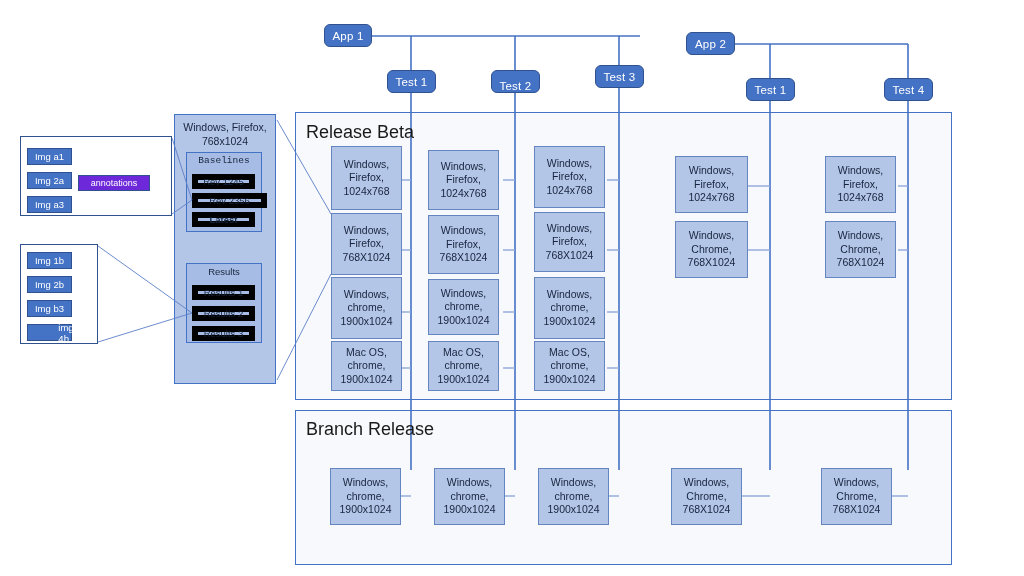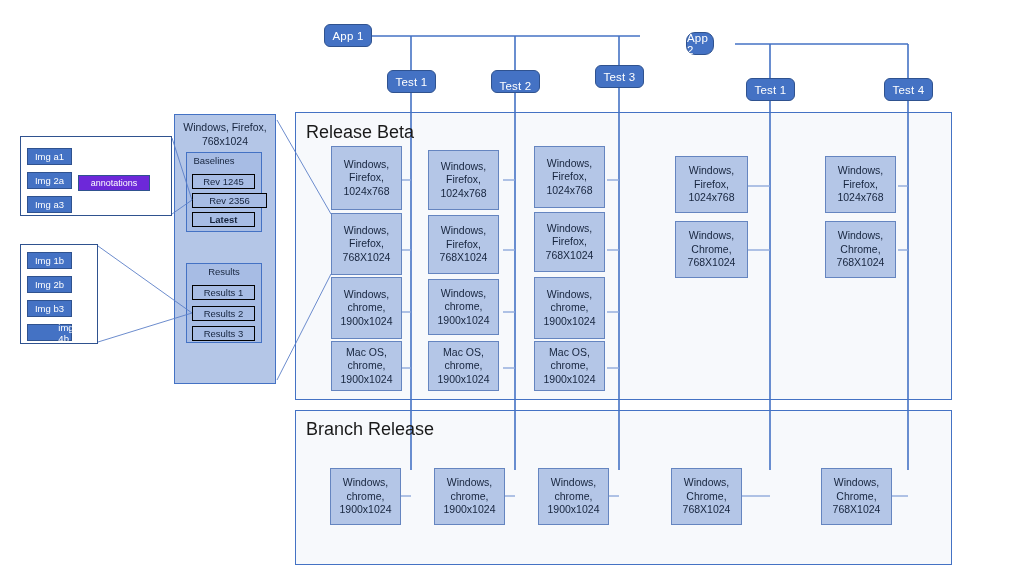--- a/index.html
+++ b/index.html
@@ -57,21 +57,21 @@
     position:absolute;text-align:center;font-size:10.5px;color:#16243d;
     line-height:14px;z-index:5;
   }
   .group{
     background:#A7BCE4;border:1px solid #4472C4;z-index:4;
   }
   .group-label{
     position:absolute;text-align:center;font-size:9.5px;color:#16243d;z-index:5;
   }
   .item{
-    background:#A7BCE4;border:1px solid #000000;color:#16243d;
+    background:#A7BCE4;border:6px solid #000000;color:#16243d;
     font-size:9.5px;display:flex;align-items:center;justify-content:center;z-index:5;
   }
   .item.bold{font-weight:bold;}
 
   
   svg.wires{position:absolute;left:0;top:0;width:1024px;height:576px;z-index:2;
             pointer-events:none;}
   svg.wires-top{z-index:7;}
 </style>
 </head>
@@ -119,21 +119,21 @@
       <path d="M505,496 H515"></path>
       <path d="M609,496 H619"></path>
       <path d="M742,496 H770"></path>
       <path d="M892,496 H908"></path>
     </g>
   </svg>
 
   <div class="abs pill" style="left:324px;top:24px;width:48px;height:23px;border-radius:6px;">
     <span>App 1</span>
   </div>
-  <div class="abs pill" style="left:686px;top:32px;width:28px;height:23px;border-radius:9px;">
+  <div class="abs pill" style="left:686px;top:32px;width:49px;height:23px;">
     <span>App 2</span>
   </div>
 
   <div class="abs pill" style="left:387px;top:70px;width:49px;height:23px;">
     <span>Test 1</span>
   </div>
   <div class="abs pill" style="left:491px;top:70px;width:49px;height:23px;align-items:flex-end;">
     <span>Test 2</span>
   </div>
   <div class="abs pill" style="left:595px;top:65px;width:49px;height:23px;">
@@ -221,21 +221,21 @@
     <span>Windows, Chrome, 768X1024</span>
     </div>
 
   <div class="abs repo" style="left:174px;top:114px;width:102px;height:270px;"></div>
   <div class="repo-title" style="left:174px;top:120px;width:102px;">
     <span>Windows, Firefox,</span><br>
     <span>768x1024</span>
   </div>
 
   <div class="abs group" style="left:186px;top:152px;width:76px;height:80px;"></div>
-  <div class="group-label" style="left:182px;top:155px;width:64px;">Baselines</div>
+  <div class="group-label" style="left:192px;top:155px;width:64px;font-family:Liberation Mono, monospace;">Baselines</div>
   <div class="abs item" style="left:192px;top:174px;width:63px;height:15px;">
     <span>Rev 1245</span>
     </div>
   <div class="abs item" style="left:192px;top:193px;width:75px;height:15px;">
     <span>Rev 2356</span>
     </div>
   <div class="abs item bold" style="left:192px;top:212px;width:63px;height:15px;">
     <span>Latest</span>
     </div>
 

